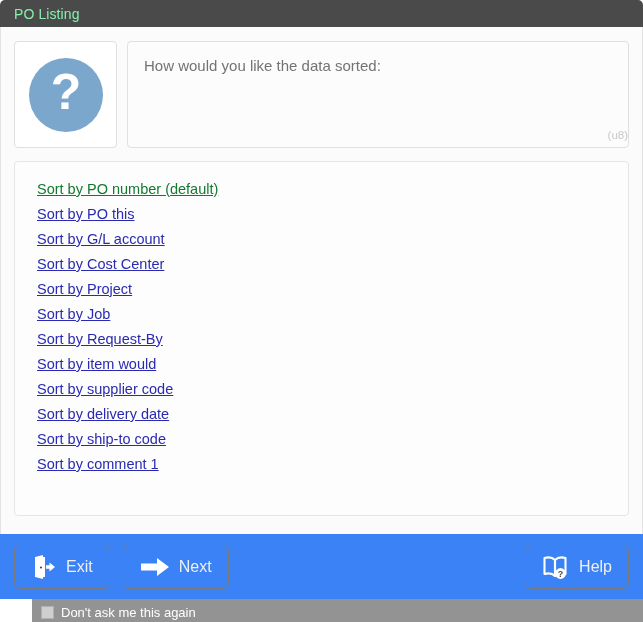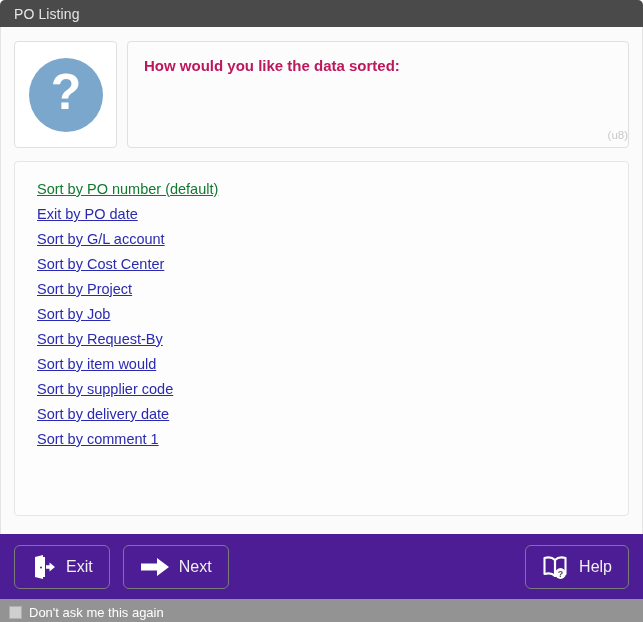--- a/index.html
+++ b/index.html
@@ -30,21 +30,21 @@
     background: #4a4a4a;
     border-top-left-radius: 5px;
     border-top-right-radius: 5px;
     display: flex;
     align-items: center;
     padding: 0 0 0 14px;
     box-sizing: border-box;
     flex: 0 0 auto;
   }
   .titlebar-text {
-    color: #e5e5e5;
+    color: #86efac;
     font-size: 14px;
     line-height: 16px;
     letter-spacing: 0.1px;
   }
 
   
   .content {
     flex: 1 1 auto;
     background: #fbfbfb;
     border-left: 1px solid #e3e3e3;
@@ -86,24 +86,23 @@
   .prompt-box {
     flex: 1 1 auto;
     background: #fcfcfc;
     border: 1px solid #e0e0e0;
     border-radius: 4px;
     box-sizing: border-box;
     position: relative;
     padding: 14px 16px;
   }
   .prompt-text {
-    color: #be185d;
+    color: #737373;
     font-size: 15px;
     line-height: 20px;
-    font-weight: bold;
   }
   .prompt-hint {
     position: absolute;
     right: 0;
     bottom: 6px;
     color: #c9c9c9;
     font-size: 11.5px;
   }
 
   
@@ -128,21 +127,21 @@
     white-space: nowrap;
   }
   .sort-link.default-link {
     color: #117a2e;
   }
 
   
   .buttonbar {
     height: 65px;
     flex: 0 0 65px;
-    background: #4c1d95;
+    background: #3b82f6;
     display: flex;
     align-items: center;
     padding: 0 14px;
     box-sizing: border-box;
   }
   .btn {
     height: 44px;
     min-width: 94px;
     border: 1px solid #7b7b7b;
     border-radius: 6px;
@@ -164,20 +163,21 @@
 
   
   .footer {
     height: 23px;
     flex: 0 0 23px;
     background: #939393;
     display: flex;
     align-items: center;
     padding: 4px 0 0 9px;
     box-sizing: border-box;
+    margin-left: 32px;
   }
   .checkbox {
     width: 13px;
     height: 13px;
     background: #cfcfcf;
     border: 1px solid #b0b0b0;
     box-sizing: border-box;
     margin-right: 7px;
     cursor: pointer;
     flex: 0 0 auto;
@@ -211,29 +211,30 @@
 
       <div class="prompt-box">
         <div class="prompt-text">How would you like the data sorted:</div>
         <div class="prompt-hint">(u8)</div>
       </div>
 
     </div>
 
     <div class="links-panel">
       <div class="link-row"><a class="sort-link default-link">Sort by PO number (default)</a></div>
-      <div class="link-row"><a class="sort-link">Exit by PO date</a></div>
+      <div class="link-row"><a class="sort-link">Sort by PO this</a></div>
       <div class="link-row"><a class="sort-link">Sort by G/L account</a></div>
       <div class="link-row"><a class="sort-link">Sort by Cost Center</a></div>
       <div class="link-row"><a class="sort-link">Sort by Project</a></div>
       <div class="link-row"><a class="sort-link">Sort by Job</a></div>
       <div class="link-row"><a class="sort-link">Sort by Request-By</a></div>
       <div class="link-row"><a class="sort-link">Sort by item would</a></div>
       <div class="link-row"><a class="sort-link">Sort by supplier code</a></div>
       <div class="link-row"><a class="sort-link">Sort by delivery date</a></div>
+      <div class="link-row"><a class="sort-link">Sort by ship-to code</a></div>
       <div class="link-row"><a class="sort-link">Sort by comment 1</a></div>
     </div>
 
   </div>
 
   <div class="buttonbar">
 
     <div class="btn">
       <span>
         <svg width="26" height="26" viewBox="0 0 26 26" aria-hidden="true">

